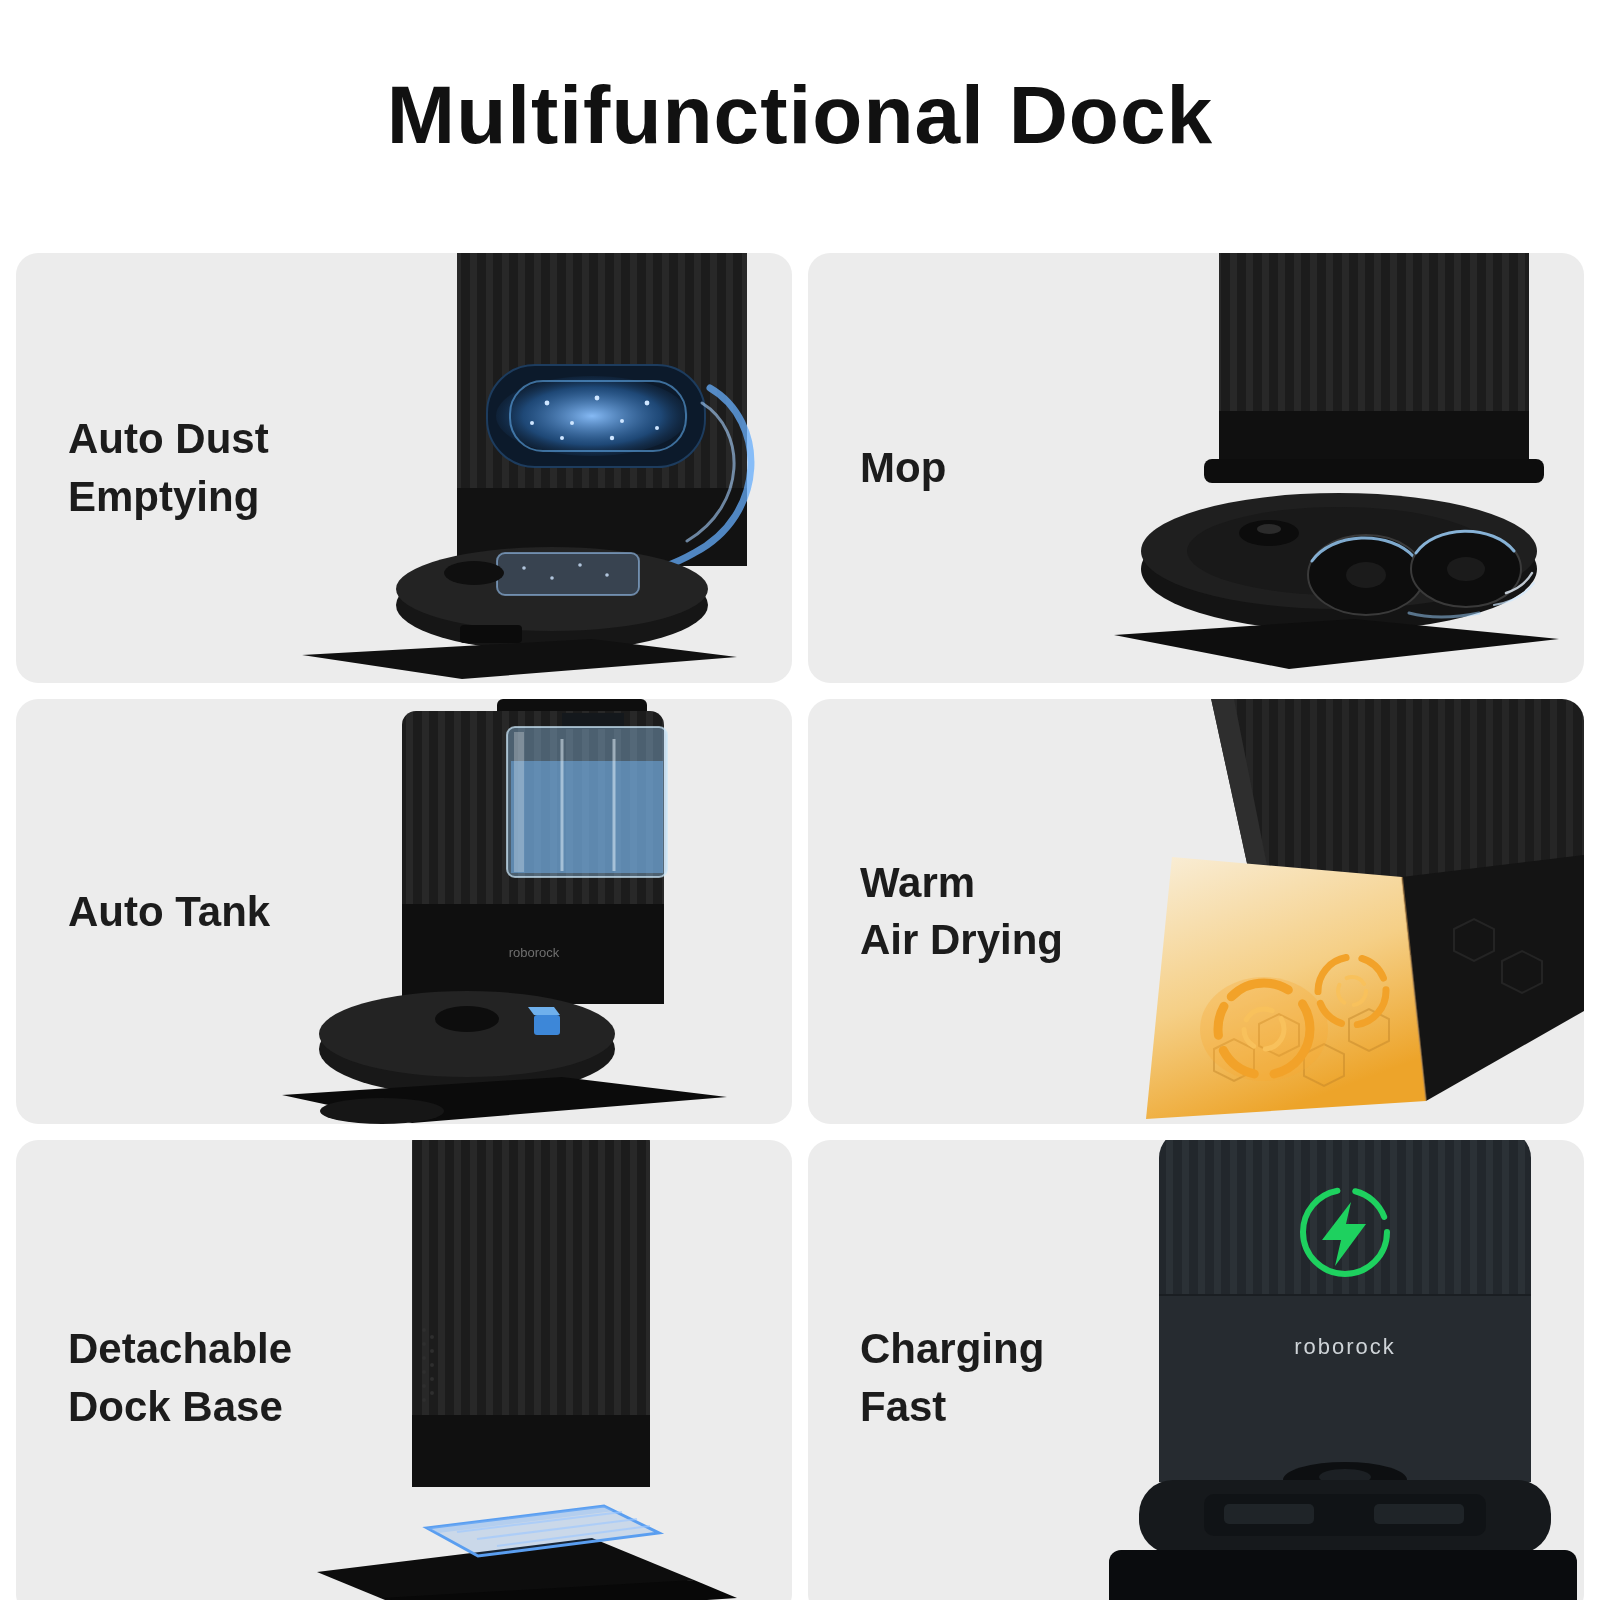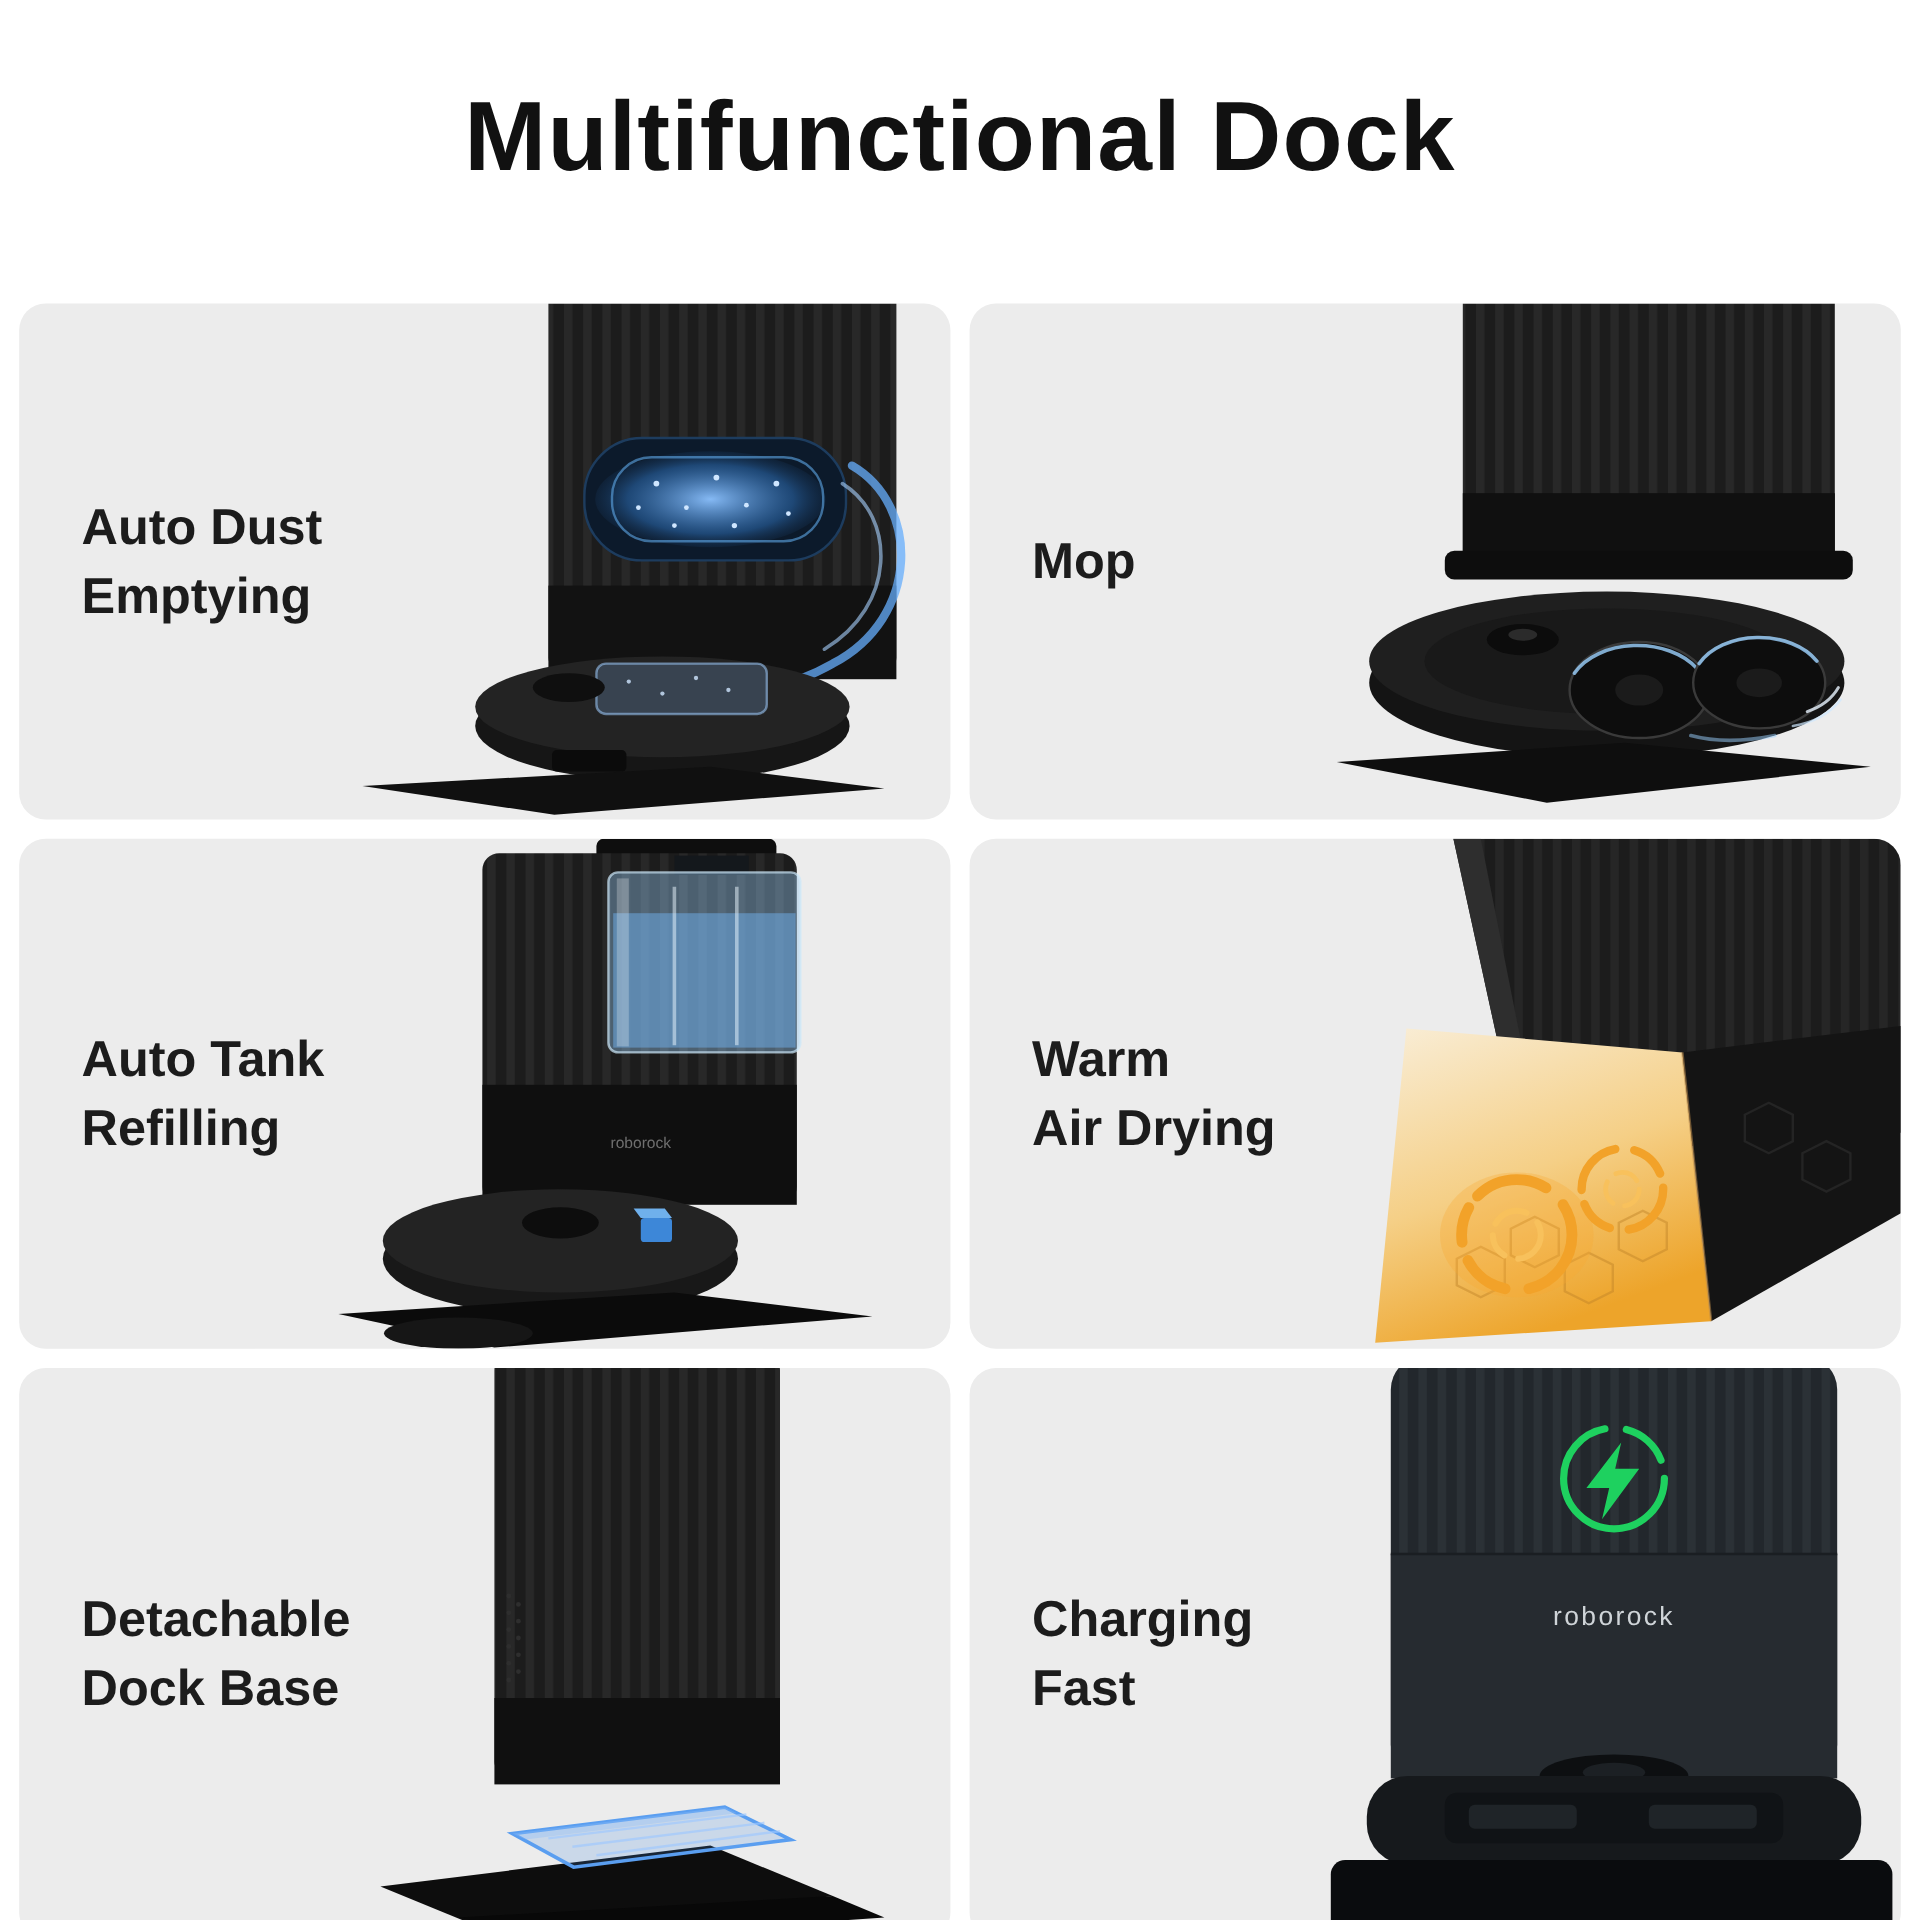--- a/index.html
+++ b/index.html
@@ -110,21 +110,20 @@
           <path d="M 440 352 q 26 -4 40 -22" fill="none" stroke="#cfe8ff" stroke-width="2" stroke-opacity="0.7" stroke-linecap="round"></path>
         </g>
         <path d="M 355 360 q 30 8 70 0" fill="none" stroke="#9cd2ff" stroke-width="3" stroke-opacity="0.5" stroke-linecap="round"></path>
         <polygon points="60,382 300,366 505,386 235,416" fill="#0e0e0e"></polygon>
       </svg>
     </div>
 
     <div class="panel">
       <div class="panel-label">
         <span>Auto Tank</span>
-        <span>Refilling</span>
       </div>
       <svg class="illus" width="530" height="425" viewBox="0 0 530 425">
         <defs>
           <pattern id="p3" width="16" height="16" patternUnits="userSpaceOnUse">
             <rect width="16" height="16" fill="#1c1c1c"></rect>
               <rect width="7" height="16" fill="#282828"></rect>
           </pattern>
         </defs>
         <rect x="235" y="0" width="150" height="22" rx="6" fill="#0e0e0e"></rect>
         <rect x="140" y="12" width="262" height="292" rx="14" fill="url(#p3)"></rect>

